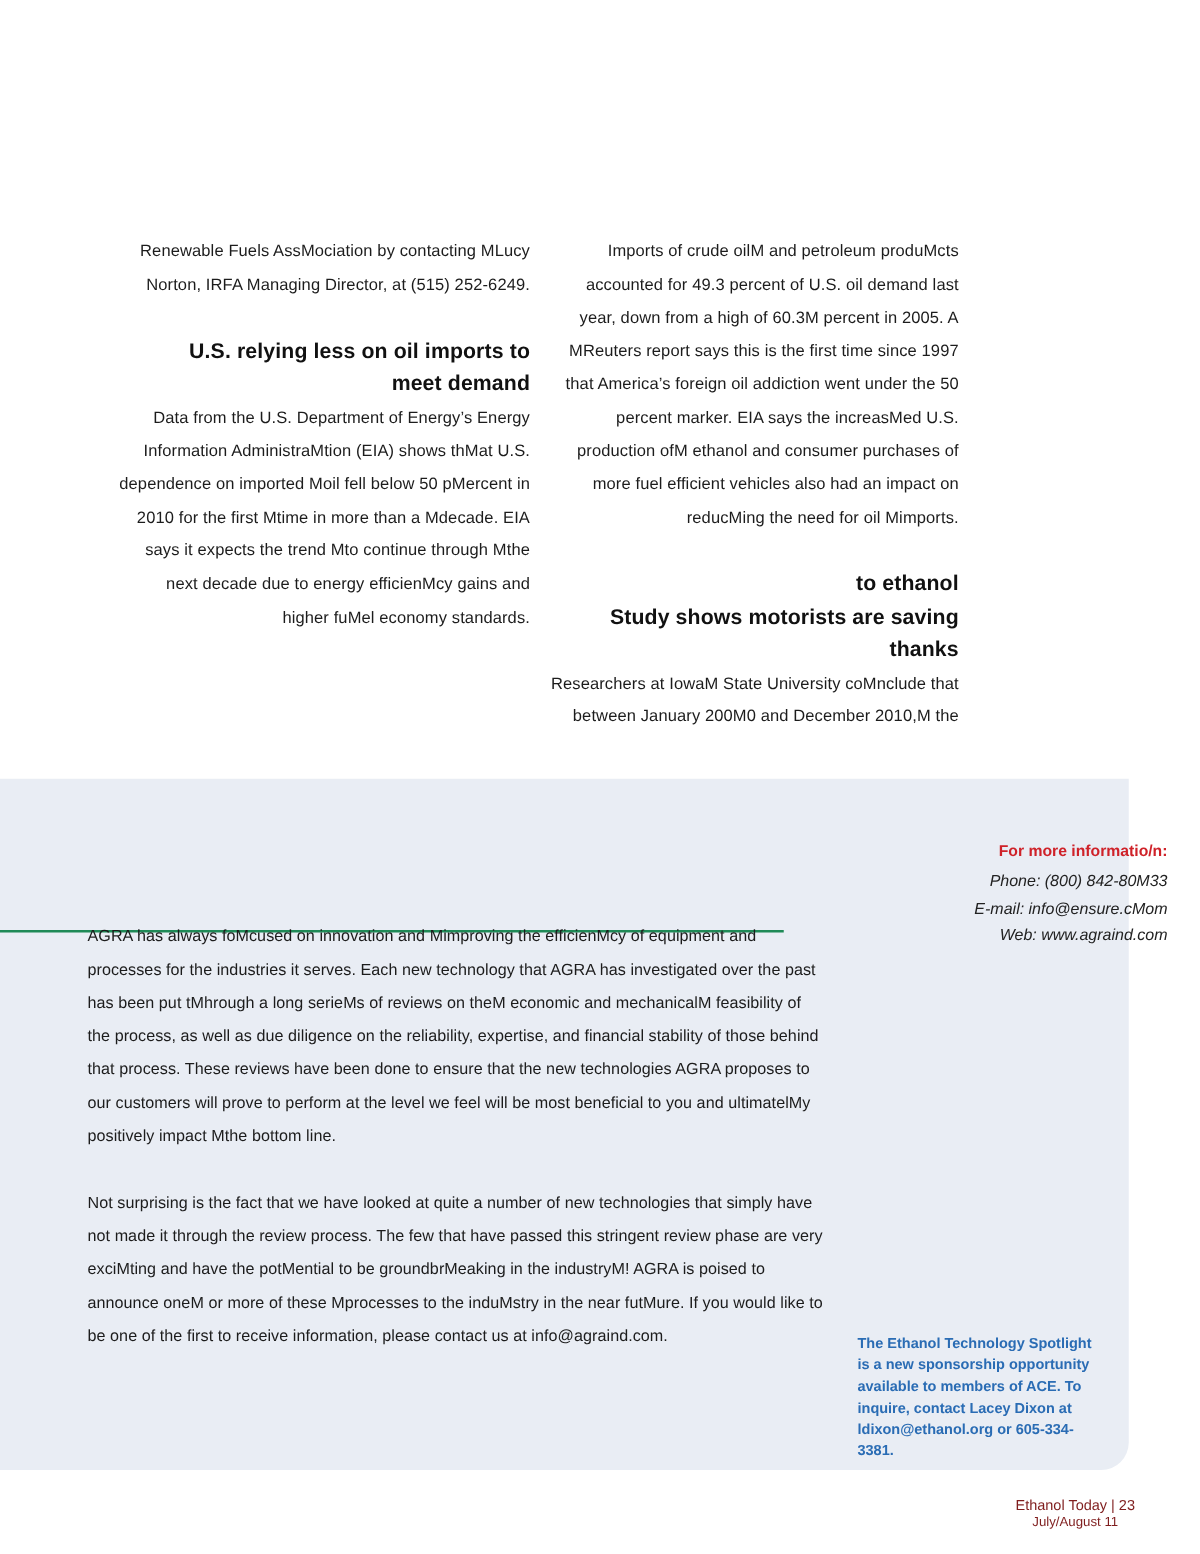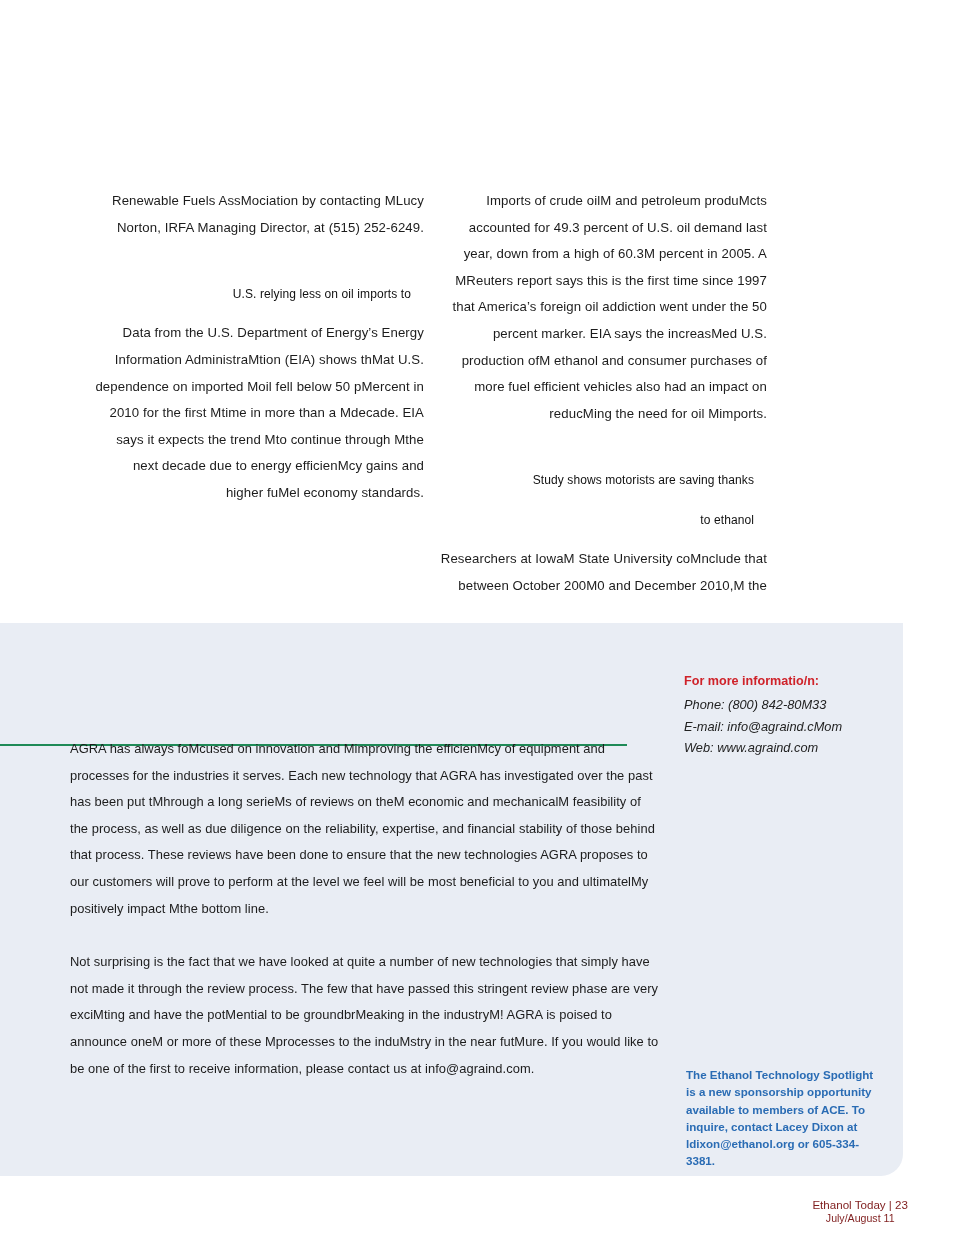--- a/index.html
+++ b/index.html
@@ -37,24 +37,24 @@
 
   .body-p {
     font-size: 13.2px;
     line-height: 26.6px;
     margin: 0;
     color: #1c1c1c;
     letter-spacing: 0.1px;
   }
 
   .sec-head {
-    font-size: 12px;
+    font-size: 17px;
     line-height: 26.6px;
-    font-weight: normal;
-    margin: 13px;
+    font-weight: bold;
+    margin: 0;
     color: #111111;
     letter-spacing: 0.1px;
   }
   .gap-line { height: 26.6px; }
 
   
   .panel {
     position: absolute;
     left: 0;
     top: 623px;
@@ -71,24 +71,24 @@
     left: 0;
     top: 744px;
     width: 627px;
     height: 2px;
     background: #1f8a57;
   }
 
   
   .contact {
     position: absolute;
-    left: 684px;
+    left: 704px;
     top: 672px;
     width: 230px;
-    text-align: left;
+    text-align: right;
   }
   .contact-head {
     font-size: 12.6px;
     font-weight: bold;
     color: #cf2229;
     line-height: 19px;
     margin: 0 0 3px 0;
   }
   .contact-line {
     font-size: 12.8px;
@@ -144,47 +144,48 @@
 <body>
 
 <div class="article">
 
   <div class="col col-left">
     <p class="body-p">Renewable Fuels AssMociation by contacting MLucy Norton, IRFA Managing Director, at (515) 252-6249.</p>
 
     <div class="gap-line"></div>
 
     <h2 class="sec-head">U.S. relying less on oil imports to</h2>
+    <h2 class="sec-head">meet demand</h2>
 
     <p class="body-p">Data from the U.S. Department of Energy’s Energy Information AdministraMtion (EIA) shows thMat U.S. dependence on imported Moil fell below 50 pMercent in 2010 for the first Mtime in more than a Mdecade. EIA says it expects the trend Mto continue through Mthe next decade due to energy efficienMcy gains and higher fuMel economy standards.</p>
   </div>
 
   <div class="col col-right">
     <p class="body-p">Imports of crude oilM and petroleum produMcts accounted for 49.3 percent of U.S. oil demand last year, down from a high of 60.3M percent in 2005. A MReuters report says this is the first time since 1997 that America’s foreign oil addiction went under the 50 percent marker. EIA says the increasMed U.S. production ofM ethanol and consumer purchases of more fuel efficient vehicles also had an impact on reducMing the need for oil Mimports.</p>
 
     <div class="gap-line"></div>
 
+    <h2 class="sec-head">to ethanol</h2>
     <h2 class="sec-head">Study shows motorists are saving thanks</h2>
-    <h2 class="sec-head">to ethanol</h2>
 
-    <p class="body-p">Researchers at IowaM State University coMnclude that between October 200M0 and December 2010,M the</p>
+    <p class="body-p">Researchers at IowaM State University coMnclude that between January 200M0 and December 2010,M the</p>
   </div>
 
 </div>
 
 <div class="panel">
   
 </div>
 
 <div class="green-rule"></div>
 
 <div class="contact">
   <div class="contact-head">For more informatio/n:</div>
   <div class="contact-line">Phone: (800) 842-80M33</div>
-  <div class="contact-line">E-mail: info@agraind.cMom</div>
+  <div class="contact-line">E-mail: info@ensure.cMom</div>
   <div class="contact-line">Web: www.agraind.com</div>
 </div>
 
 <div class="adv">
   <p class="adv-p">AGRA has always foMcused on innovation and Mimproving the efficienMcy of equipment and processes for the industries it serves. Each new technology that AGRA has investigated over the past has been put tMhrough a long serieMs of reviews on theM economic and mechanicalM feasibility of the process, as well as due diligence on the reliability, expertise, and financial stability of those behind that process. These reviews have been done to ensure that the new technologies AGRA proposes to our customers will prove to perform at the level we feel will be most beneficial to you and ultimatelMy positively impact Mthe bottom line.</p>
   <p class="adv-p second">Not surprising is the fact that we have looked at quite a number of new technologies that simply have not made it through the review process. The few that have passed this stringent review phase are very exciMting and have the potMential to be groundbrMeaking in the industryM! AGRA is poised to announce oneM or more of these Mprocesses to the induMstry in the near futMure. If you would like to be one of the first to receive information, please contact us at info@agraind.com.</p>
 </div>
 
 <div class="sponsor">
   <p class="sponsor-p">The Ethanol Technology Spotlight is a new sponsorship opportunity available to members of ACE. To inquire, contact Lacey Dixon at ldixon@ethanol.org or 605-334-3381.</p>

